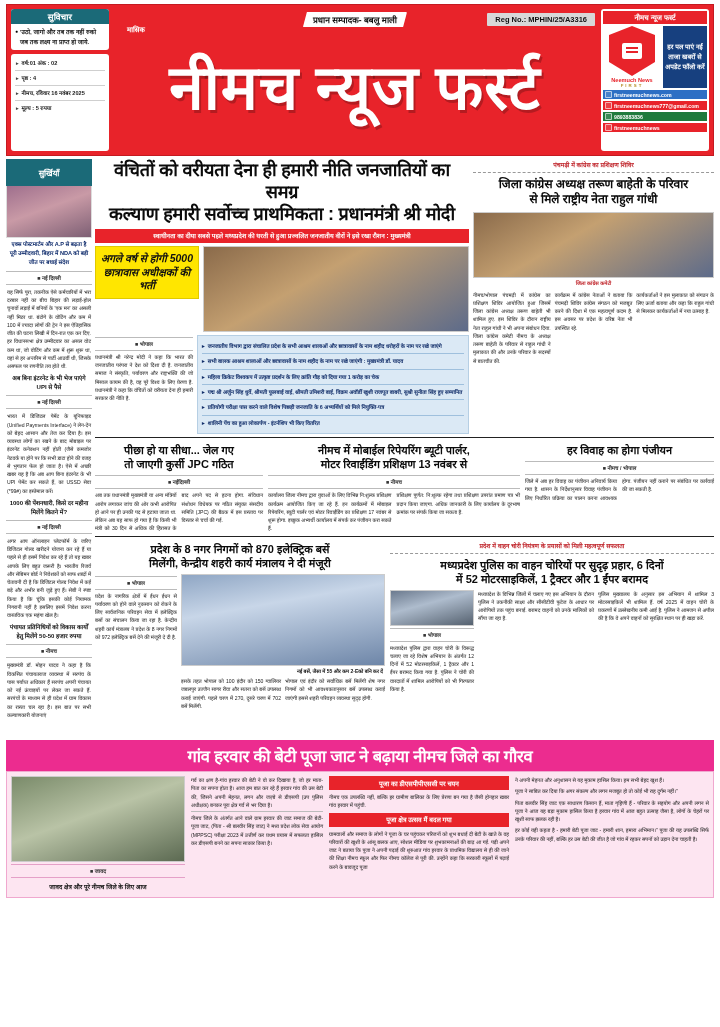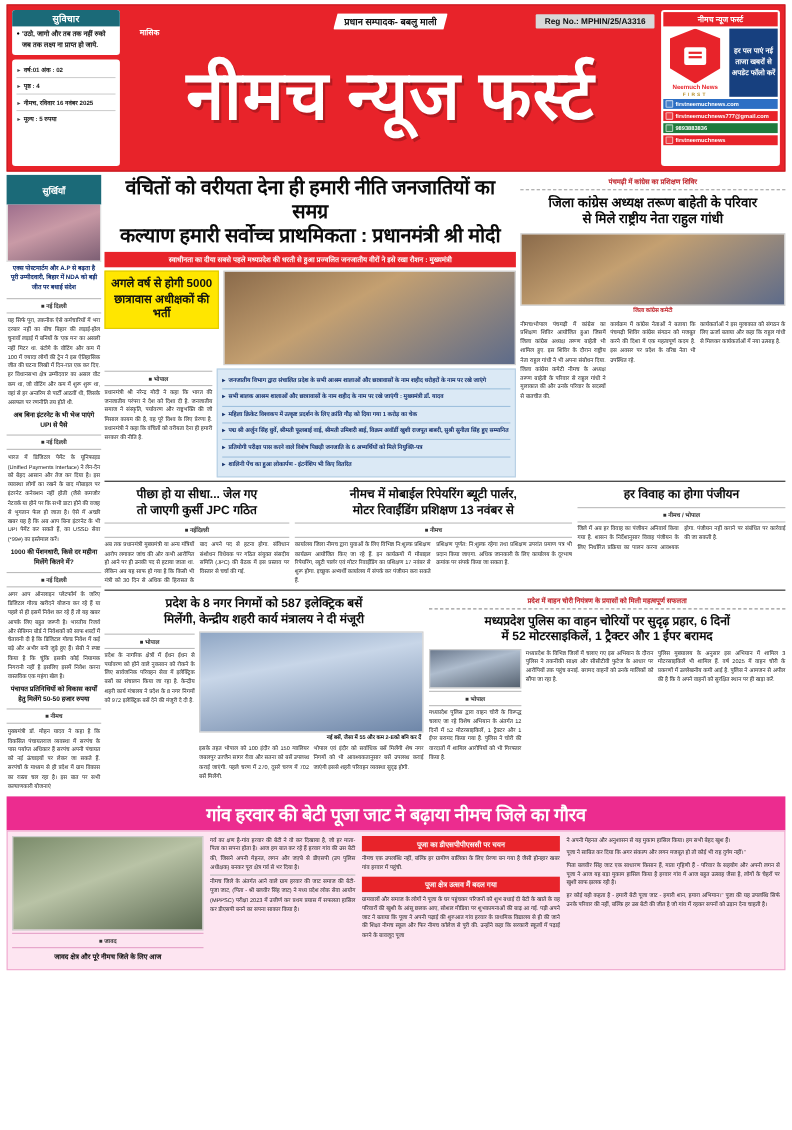--- a/index.html
+++ b/index.html
@@ -225,21 +225,21 @@
 
       <div style="display:flex; gap:4px;">
 
         <div style="width:374px;">
           <div class="lead-head">
             <div>वंचितों को वरीयता देना ही हमारी नीति जनजातियों का समग्र</div>
             <div>कल्याण हमारी सर्वोच्च प्राथमिकता : प्रधानमंत्री श्री मोदी</div>
           </div>
           <div class="redstrip">स्वाधीनता का दीया सबसे पहले मध्यप्रदेश की धरती से हुआ प्रज्वलित जनजातीय वीरों ने इसे रखा रौशन : मुख्यमंत्री</div>
 
-          <div style="display:flex; gap:4px; margin-top:3px;">
+          <div style="display:flex; gap:4px; margin-top:3px;font-style:italic;">
             <div style="width:104px;">
               <div class="yellowbox">अगले वर्ष से होगी 5000 छात्रावास अधीक्षकों की भर्ती</div>
             </div>
             <div class="photo" style="flex:1; height:86px;"></div>
           </div>
 
           <div style="display:flex; gap:4px; margin-top:3px;">
             <div style="width:98px;">
               <div class="loc-tag"><span>■ </span><span>भोपाल</span></div>
               <div class="body-text">प्रधानमंत्री श्री नरेन्द्र मोदी ने कहा कि भारत की जनजातीय परंपरा ने देश को दिशा दी है. जनजातीय समाज ने संस्कृति, पर्यावरण और राष्ट्रभक्ति की जो मिसाल कायम की है, वह पूरे विश्व के लिए प्रेरणा है. प्रधानमंत्री ने कहा कि वंचितों को वरीयता देना ही हमारी सरकार की नीति है.</div>
@@ -324,21 +324,21 @@
           </div>
         </div>
       </div>
 
       <div class="hr-solid"></div>
 
       <div style="display:flex; gap:5px;">
 
         <div style="width:290px;">
           <div class="sec-head">
-            <div>प्रदेश के 8 नगर निगमों को 587 इलेक्ट्रिक बसें</div>
+            <div>प्रदेश के 8 नगर निगमों को 870 इलेक्ट्रिक बसें</div>
             <div>मिलेंगी, केन्द्रीय शहरी कार्य मंत्रालय ने दी मंजूरी</div>
           </div>
           <div style="display:flex; gap:4px; margin-top:2px;">
             <div style="width:82px;">
               <div class="loc-tag"><span>■ </span><span>भोपाल</span></div>
               <div class="body-text">प्रदेश के नागरिक क्षेत्रों में ईंधन ईधन से पर्यावरण को होने वाले नुकसान को रोकने के लिए सार्वजनिक परिवहन सेवा में इलेक्ट्रिक बसों का संचालन किया जा रहा है. केन्द्रीय शहरी कार्य मंत्रालय ने प्रदेश के 8 नगर निगमों को 972 इलेक्ट्रिक बसें देने की मंजूरी दे दी है.</div>
             </div>
             <div class="bus-photo" style="flex:1; height:92px;"></div>
           </div>
           <div class="cap-line" style="font-size:5px; text-align:right;">नई बसें, जैसा में 55 और कम 2-Eको बनि कर दें</div>
@@ -364,21 +364,21 @@
             </div>
             <div class="body-text" style="flex:1;">मध्यप्रदेश के विभिन्न जिलों में चलाए गए इस अभियान के दौरान पुलिस ने तकनीकी साक्ष्य और सीसीटीवी फुटेज के आधार पर आरोपियों तक पहुंच बनाई. बरामद वाहनों को उनके मालिकों को सौंपा जा रहा है.</div>
             <div class="body-text" style="flex:1;">पुलिस मुख्यालय के अनुसार इस अभियान में शामिल 3 मोटरसाइकिलें भी शामिल हैं. वर्ष 2025 में वाहन चोरी के प्रकरणों में उल्लेखनीय कमी आई है. पुलिस ने आमजन से अपील की है कि वे अपने वाहनों को सुरक्षित स्थान पर ही खड़ा करें.</div>
           </div>
         </div>
       </div>
 
     </div>
   </div>
 
-  <div style="margin-top:4px;">
+  <div style="margin-top:20px;">
     <div class="pinkband">गांव हरवार की बेटी पूजा जाट ने बढ़ाया नीमच जिले का गौरव</div>
     <div class="pinksec">
       <div style="display:flex; gap:6px;">
 
         <div style="width:174px;">
           <div class="person-photo" style="height:86px;"></div>
           <div class="loc-tag" style="border-color:#e5a0c8;"><span>■ </span><span>जावद</span></div>
           <div class="cap-line">जावद क्षेत्र और पूरे नीमच जिले के लिए आज</div>
         </div>
 

